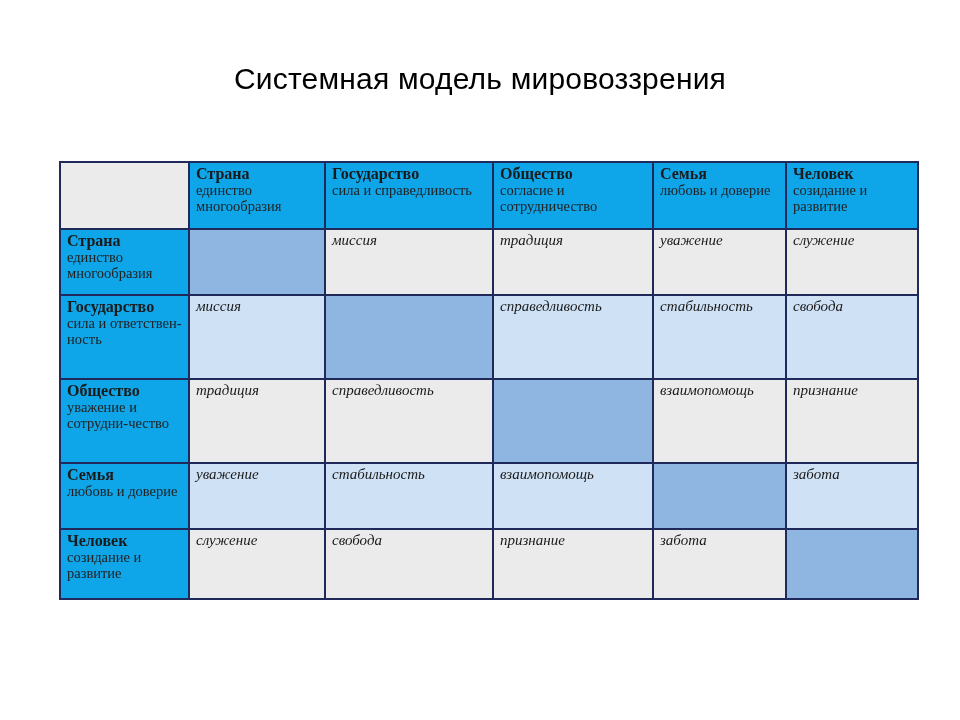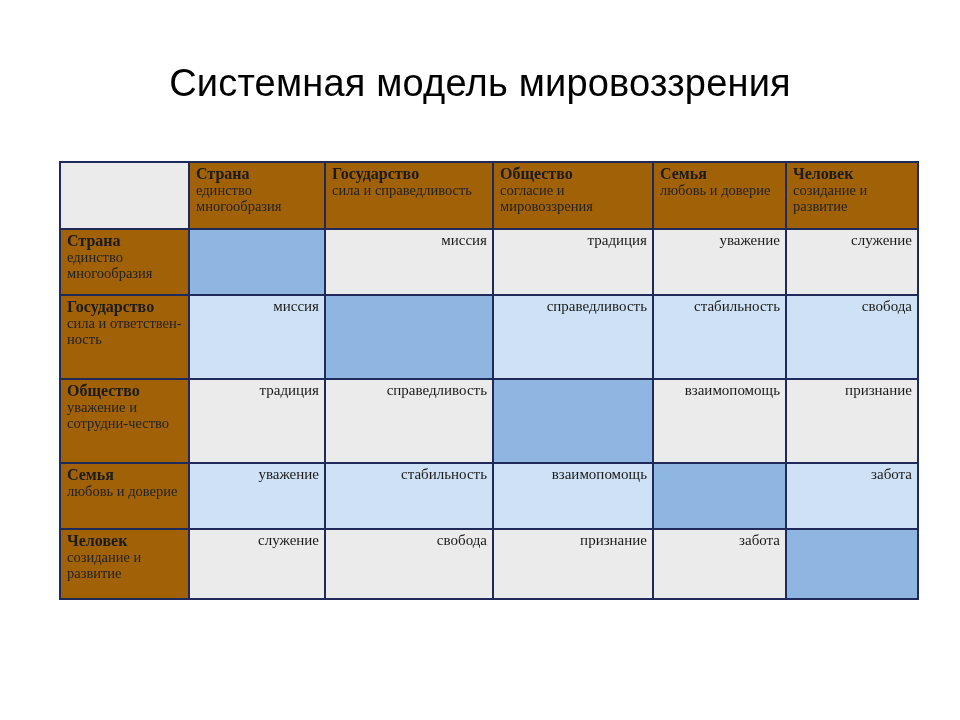--- a/index.html
+++ b/index.html
@@ -2,44 +2,44 @@
 <html><head>
   <meta charset="utf-8">
   <style>
     html, body { margin: 0; padding: 0; }
     body {
       width: 960px; height: 720px; background: #ffffff; position: relative; overflow: hidden;
       font-family: "Liberation Sans", sans-serif;
     }
     .title {
       position: absolute; left: 0; top: 62px; width: 960px; text-align: center;
-      font-family: "Liberation Sans", sans-serif; font-size: 38px; color: #000; letter-spacing: 0.2px;
+      font-family: "Liberation Sans", sans-serif; font-size: 30px; color: #000; letter-spacing: 0.2px;
     }
     table.grid {
       position: absolute; left: 59px; top: 161px;
       border-collapse: collapse;
       border: 2px solid #1f2a5a;
     }
     table.grid td {
       border: 2px solid #1f2a5a;
       vertical-align: top;
       padding: 2px 5px 2px 6px;
       font-family: "Liberation Serif", serif;
       color: #1a1a1a;
       line-height: 17px;
       box-sizing: border-box;
     }
-    .hdr { background: #a16207; }
+    .hdr { background: #0ea5e9; }
     .corner { background: #ebebeb; }
     .even { background: #ebebeb; }
     .odd { background: #cfe2f5; }
     .diag { background: #8fb6e0; }
     .name { font-weight: bold; font-size: 16px; display: block; line-height: 17px; }
     .sub { font-size: 14.5px; display: block; line-height: 16px; color: #222; }
-    td.val { vertical-align: middle; font-size: 15px; padding-bottom: 10px; text-align: right; }
+    td.val { vertical-align: middle; font-style: italic; font-size: 15px; padding-bottom: 10px; }
     .c0 { width: 129px; } .c1 { width: 136px; } .c2 { width: 168px; } .c3 { width: 160px; } .c4 { width: 133px; } .c5 { width: 132px; }
     .r0 { height: 67px; } .r1 { height: 66px; } .r2 { height: 84px; } .r3 { height: 84px; } .r4 { height: 66px; } .r5 { height: 70px; }
   </style>
 </head>
 <body>
 
 <div class="title">Системная модель мировоззрения</div>
 
 <table class="grid">
   <tbody>
@@ -48,21 +48,21 @@
     <td class="hdr c1">
           <span class="name">Страна</span>
           <span class="sub">единство многообразия</span>
         </td>
     <td class="hdr c2">
           <span class="name">Государство</span>
           <span class="sub">сила и справедливость</span>
         </td>
     <td class="hdr c3">
           <span class="name">Общество</span>
-          <span class="sub">согласие и мировоззрения</span>
+          <span class="sub">согласие и сотрудничество</span>
         </td>
     <td class="hdr c4">
           <span class="name">Семья</span>
           <span class="sub">любовь и доверие</span>
         </td>
     <td class="hdr c5">
           <span class="name">Человек</span>
           <span class="sub">созидание и развитие</span>
         </td>
   </tr>

